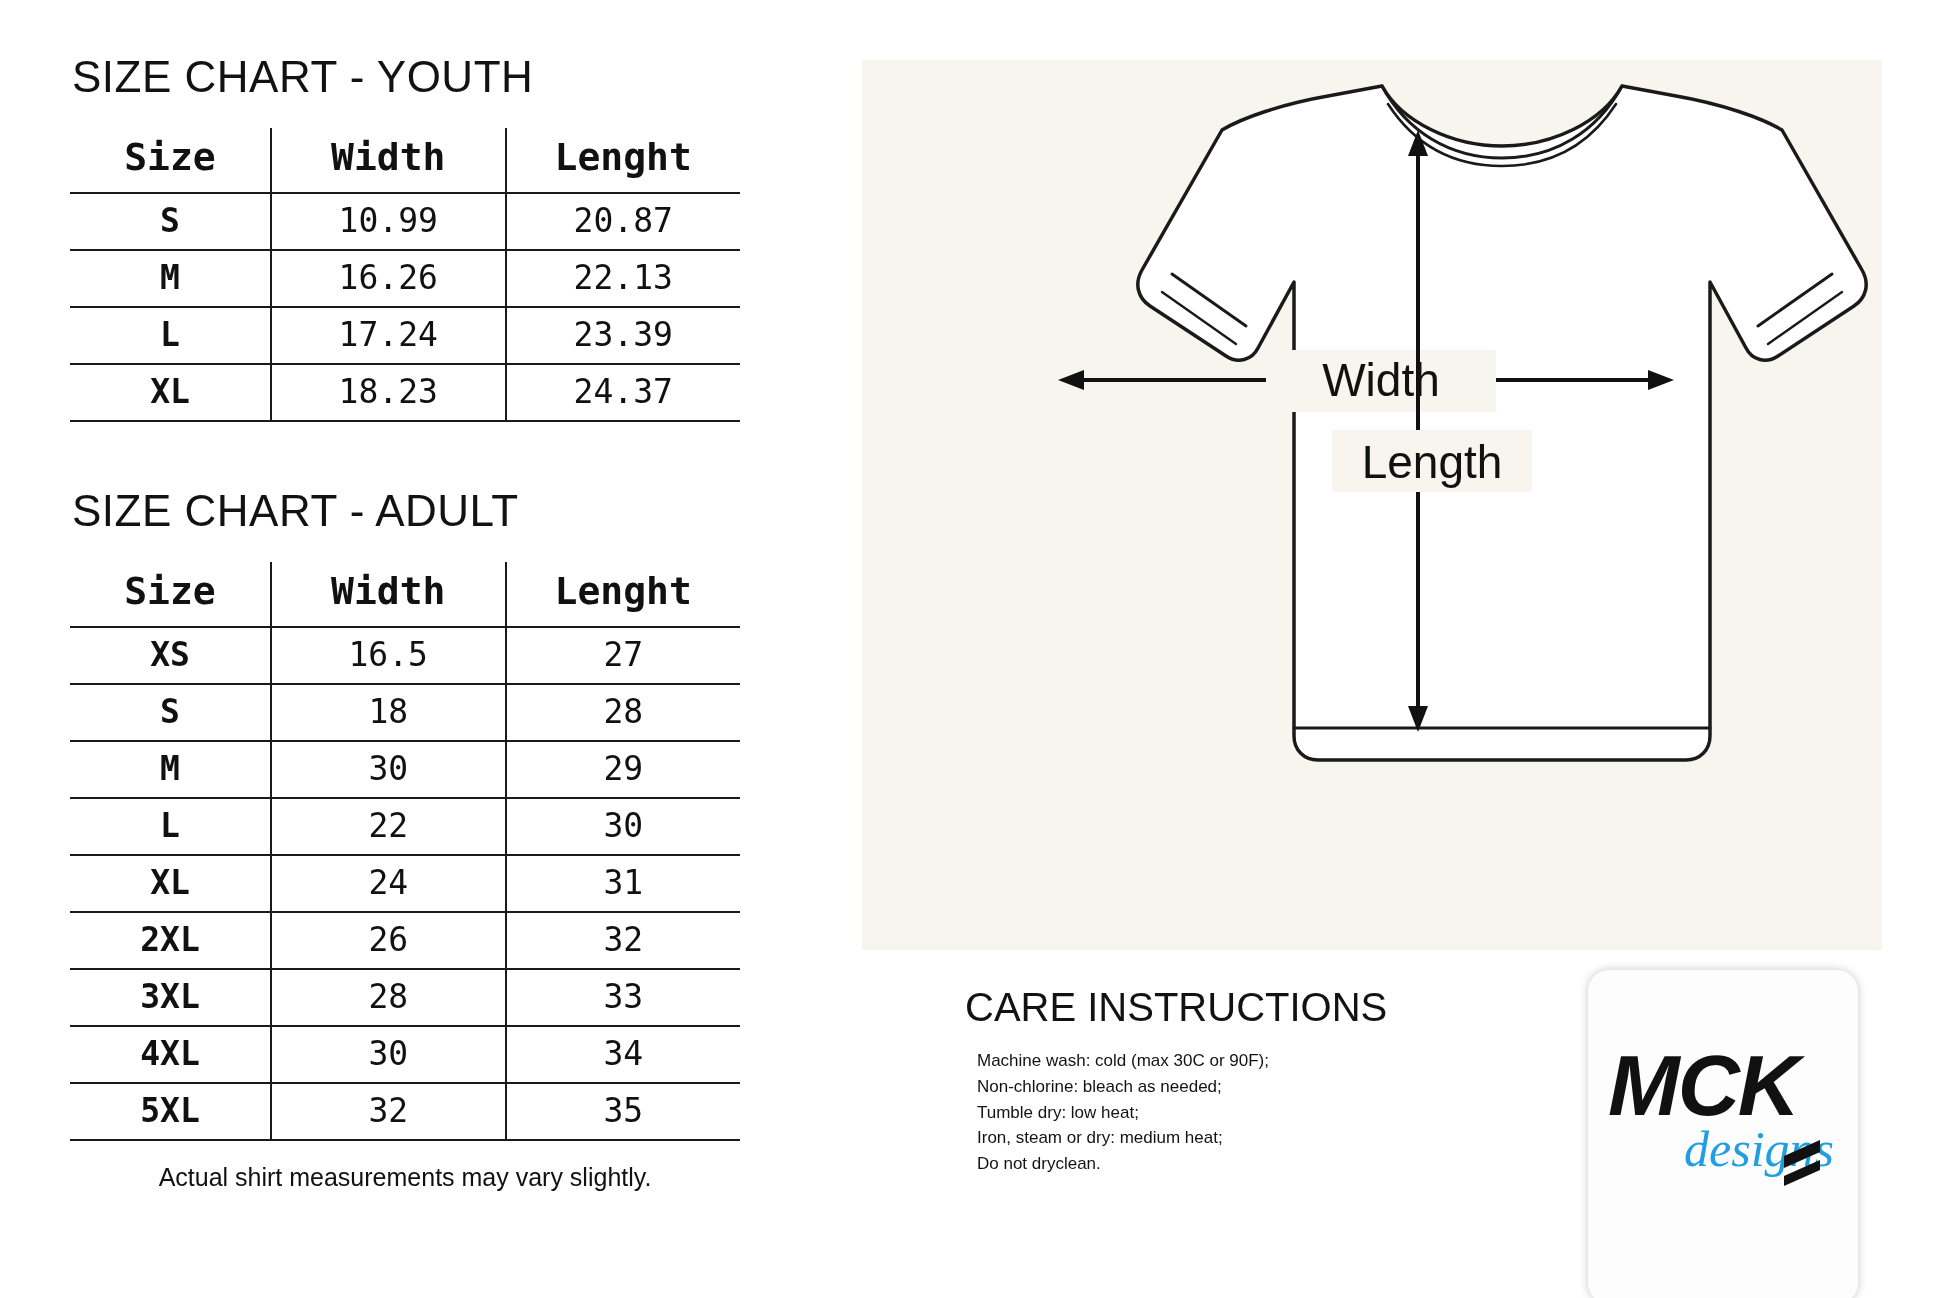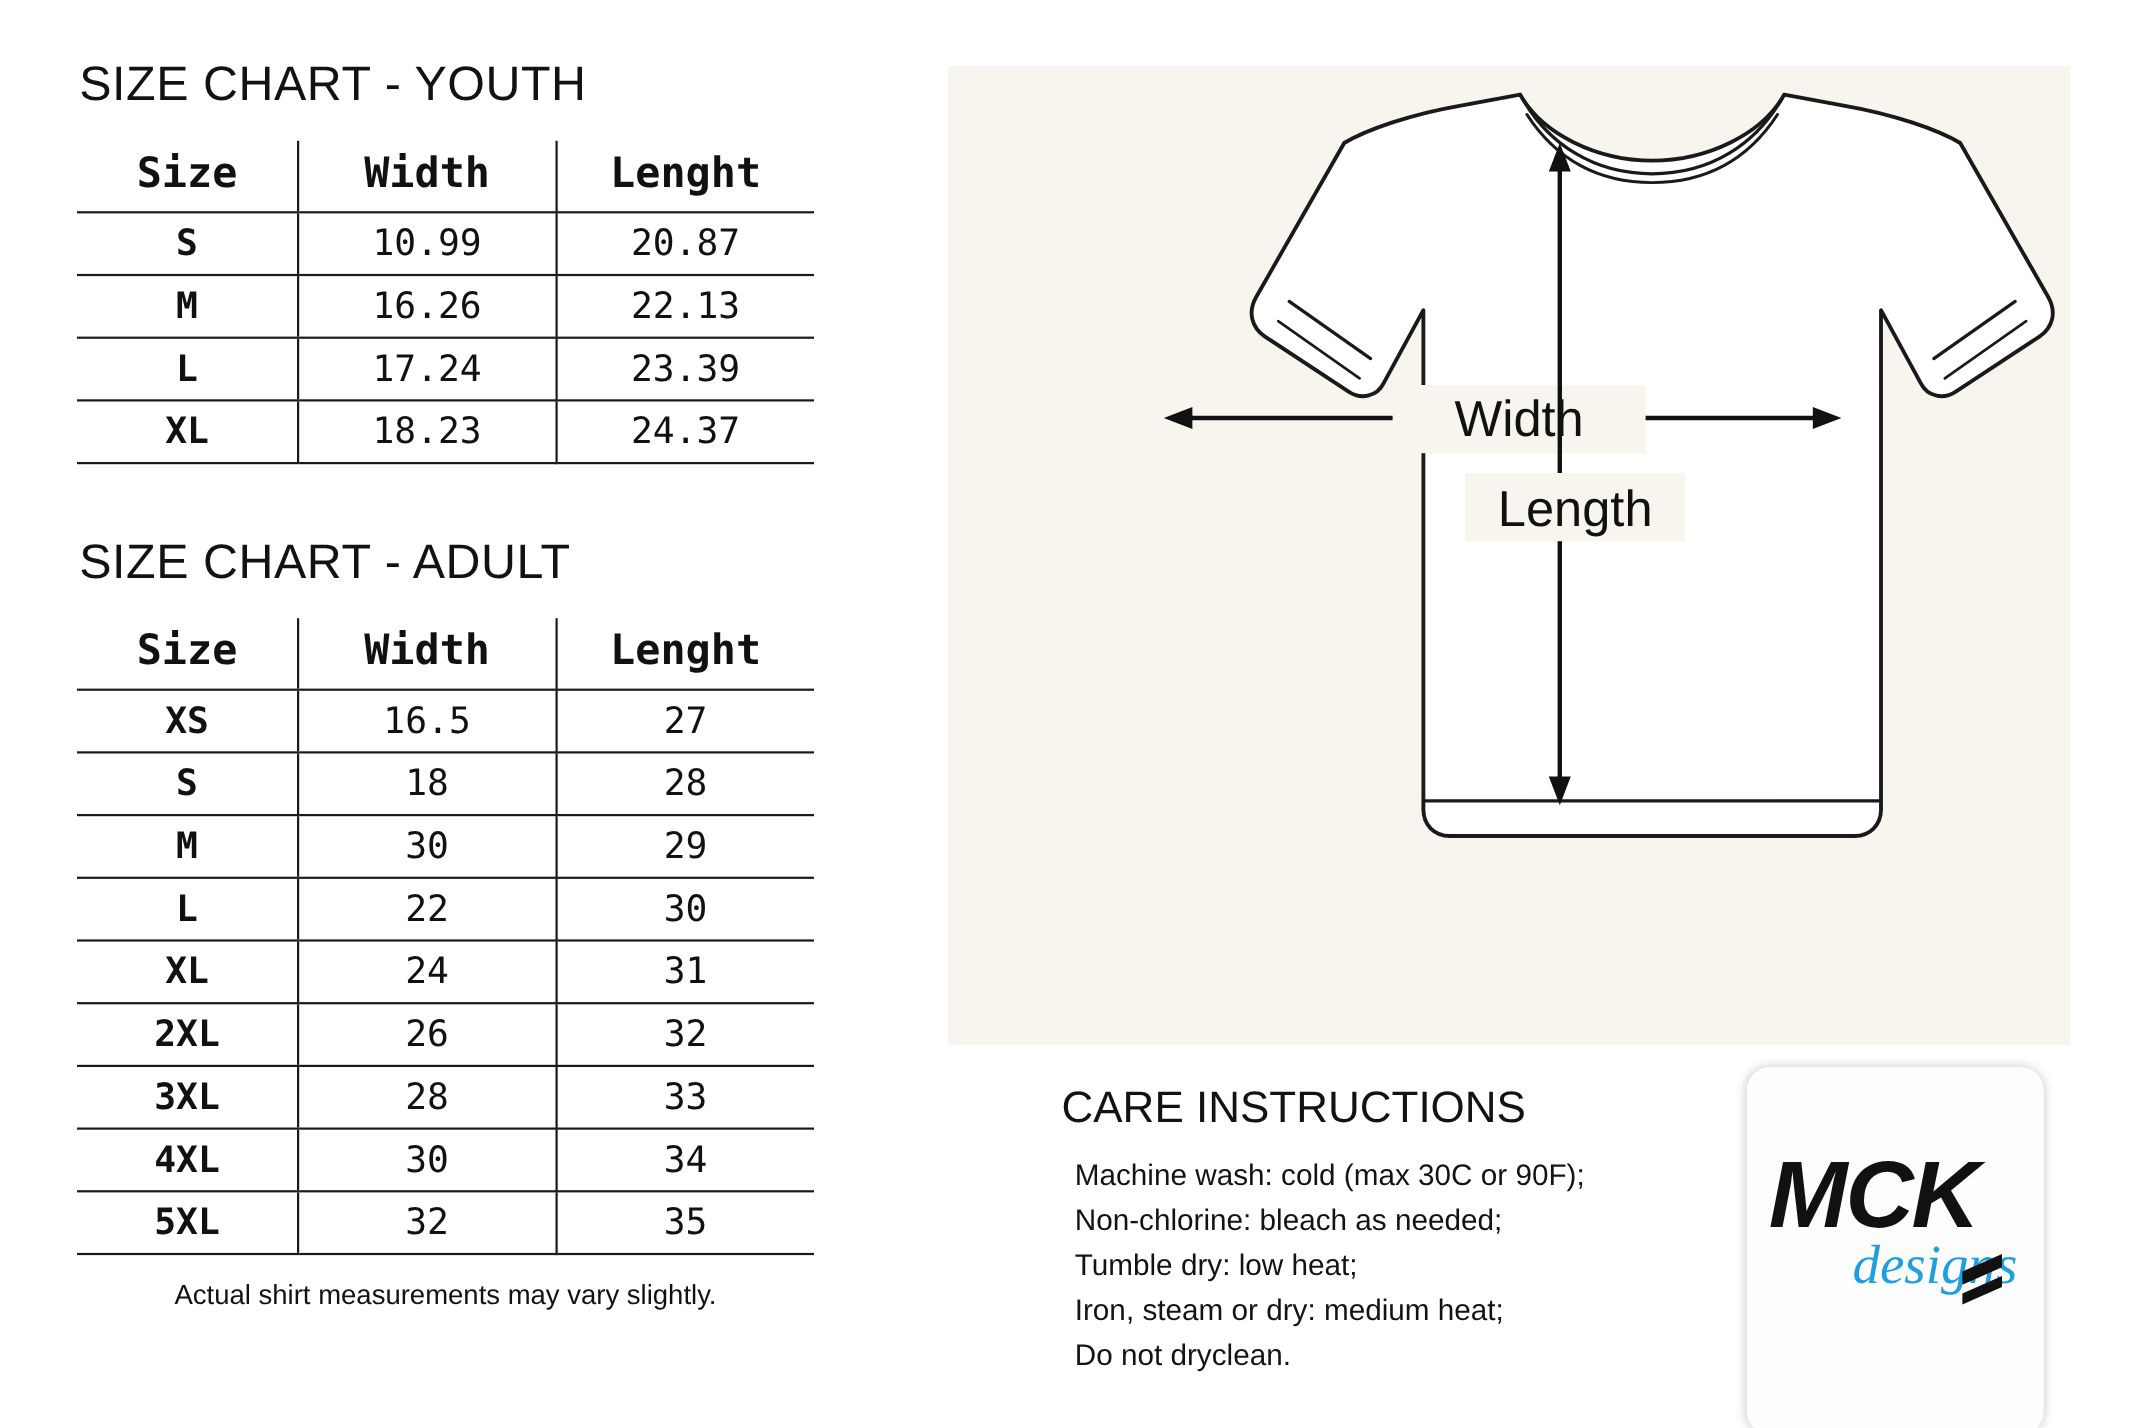--- a/index.html
+++ b/index.html
@@ -106,21 +106,21 @@
     top: 985px;
     width: 620px;
   }
   #care-title {
     font-size: 40px;
     color: #121212;
     margin: 0 0 18px 0;
     font-weight: 400;
   }
   .care-line {
-    font-size: 27px;
+    font-size: 17px;
     color: #131313;
     line-height: 1.52;
     margin-left: 12px;
   }
 
   #logo-box {
     position: absolute;
     left: 1588px;
     top: 970px;
     width: 270px;

